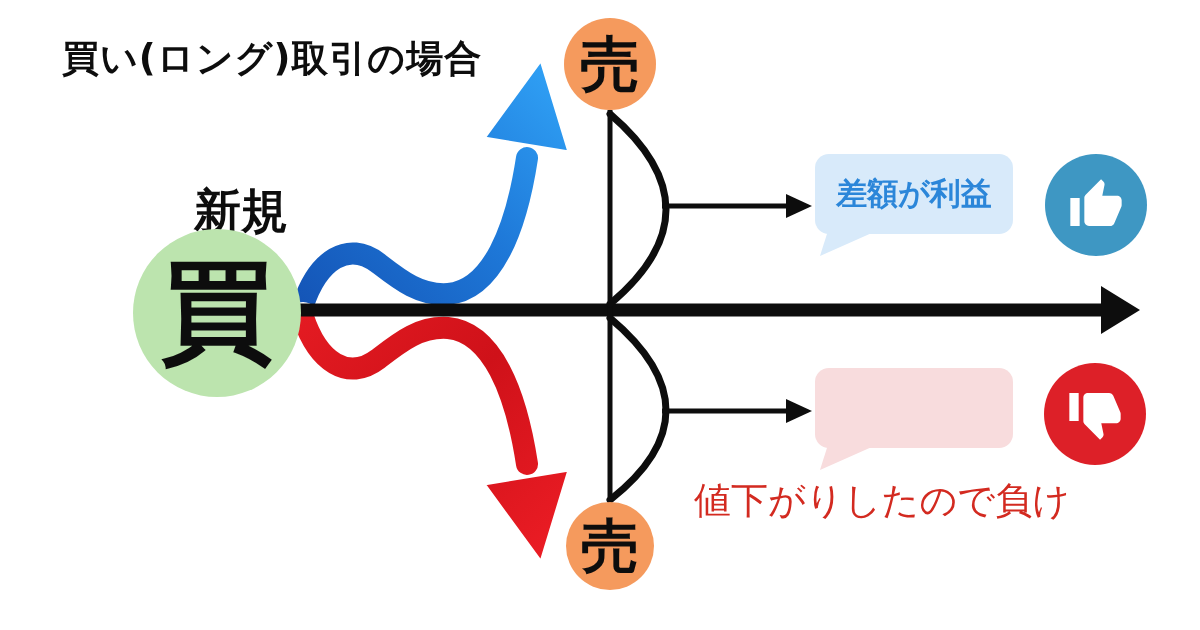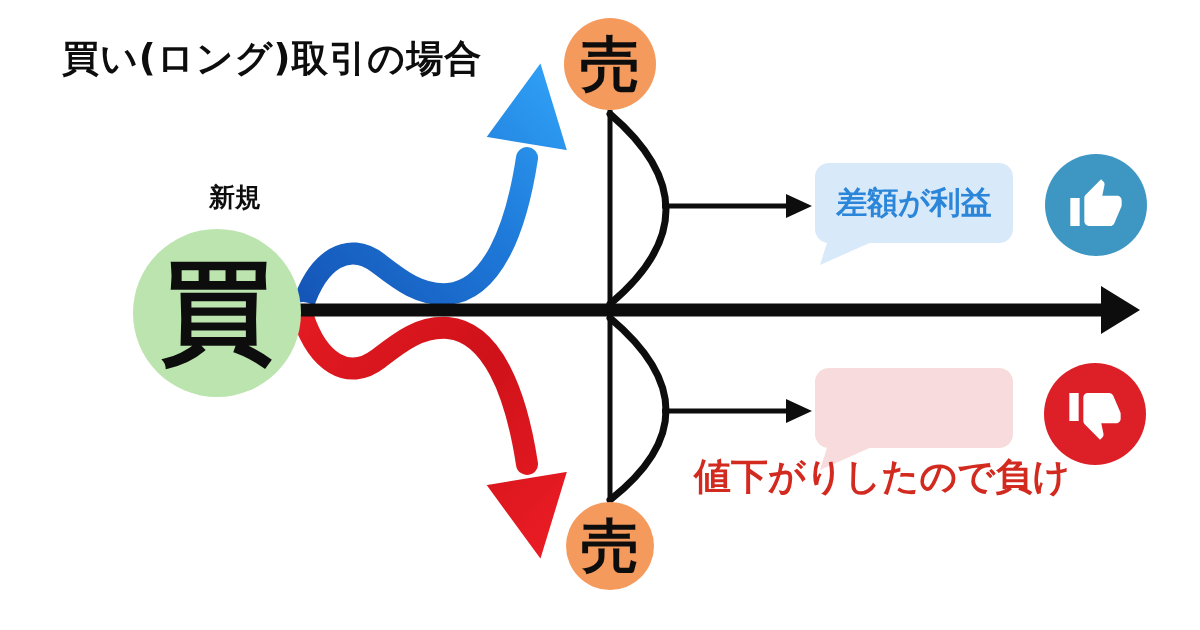--- a/index.html
+++ b/index.html
@@ -6,48 +6,48 @@
   #stage{
     position:relative;width:1200px;height:630px;background:#fff;overflow:hidden;
     font-family:"DejaVu Sans","Liberation Sans",sans-serif;
   }
   .abs{position:absolute;}
   #page-title{
     left:62px;top:34px;font-size:37px;font-weight:800;color:var(--ink);
     letter-spacing:1px;white-space:nowrap;
   }
   #entry-label{
-    left:170px;top:180px;width:130px;text-align:center;
-    font-size:26px;font-weight:700;color:var(--ink);
+    left:176px;top:180px;width:130px;text-align:center;
+    font-size:47px;font-weight:700;color:var(--ink);
   }
   .node{
     border-radius:50%;display:flex;align-items:center;justify-content:center;
     color:var(--ink);font-weight:900;line-height:1;
   }
   #buy-node{left:133px;top:229px;width:168px;height:168px;background:var(--green-node);}
   #buy-node .glyph{font-size:112px;transform:translateY(-2px);}
   #sell-node-top{left:564px;top:18px;width:92px;height:92px;background:var(--orange-node);}
   #sell-node-top .glyph{font-size:60px;}
   #sell-node-bottom{left:566px;top:502px;width:88px;height:88px;background:var(--orange-node);}
   #sell-node-bottom .glyph{font-size:58px;}
   #svg-layer{left:0;top:0;pointer-events:none;}
   .ink-stroke{stroke:var(--ink);fill:none;}
   .ink-fill{fill:var(--ink);}
   #win-headline{
     left:694px;top:66px;font-size:37px;font-weight:800;color:var(--blue-text);white-space:nowrap;
   }
   #lose-headline{
-    left:694px;top:452px;font-size:37px;font-weight:700;color:var(--red-text);white-space:nowrap;
+    left:694px;top:476px;font-size:37px;font-weight:400;color:var(--red-text);white-space:nowrap;
   }
   .bubble{
     width:198px;height:80px;border-radius:14px;
     display:flex;align-items:center;justify-content:center;
     font-size:31px;font-weight:800;white-space:nowrap;
   }
-  #profit-bubble{left:815px;top:163px;background:var(--bubble-blue);color:var(--blue-text);text-align:right;}
+  #profit-bubble{left:815px;top:154px;background:var(--bubble-blue);color:var(--blue-text);text-align:right;}
   #loss-bubble{left:815px;top:368px;background:var(--bubble-pink);color:var(--red-text);}
   .bubble .tail{
     position:absolute;left:5px;bottom:-22px;width:54px;height:24px;
     background:inherit;clip-path:polygon(0 100%,14% 0,100% 0);
   }
   .badge{
     width:102px;height:102px;border-radius:50%;
     display:flex;align-items:center;justify-content:center;
   }
   #thumbs-up-badge{left:1045px;top:154px;background:var(--badge-blue);}

